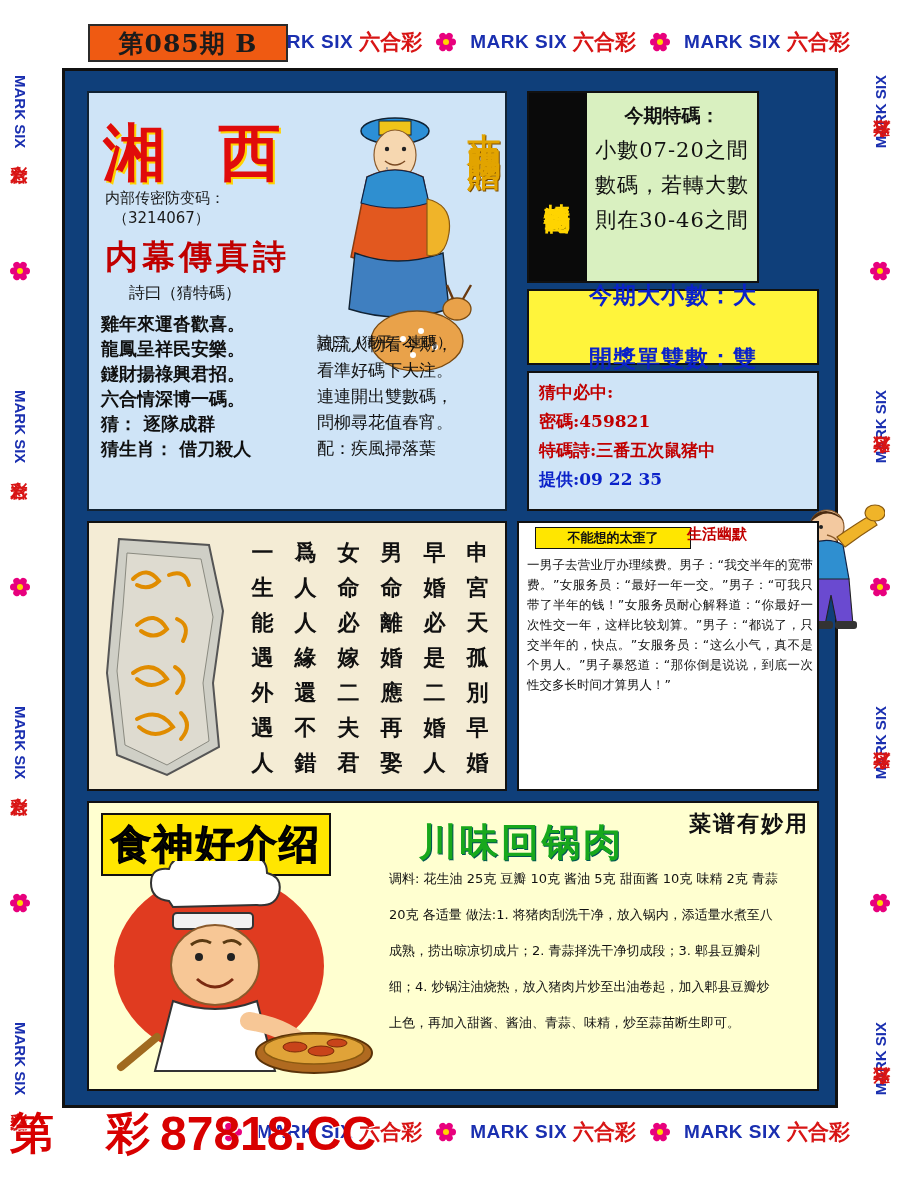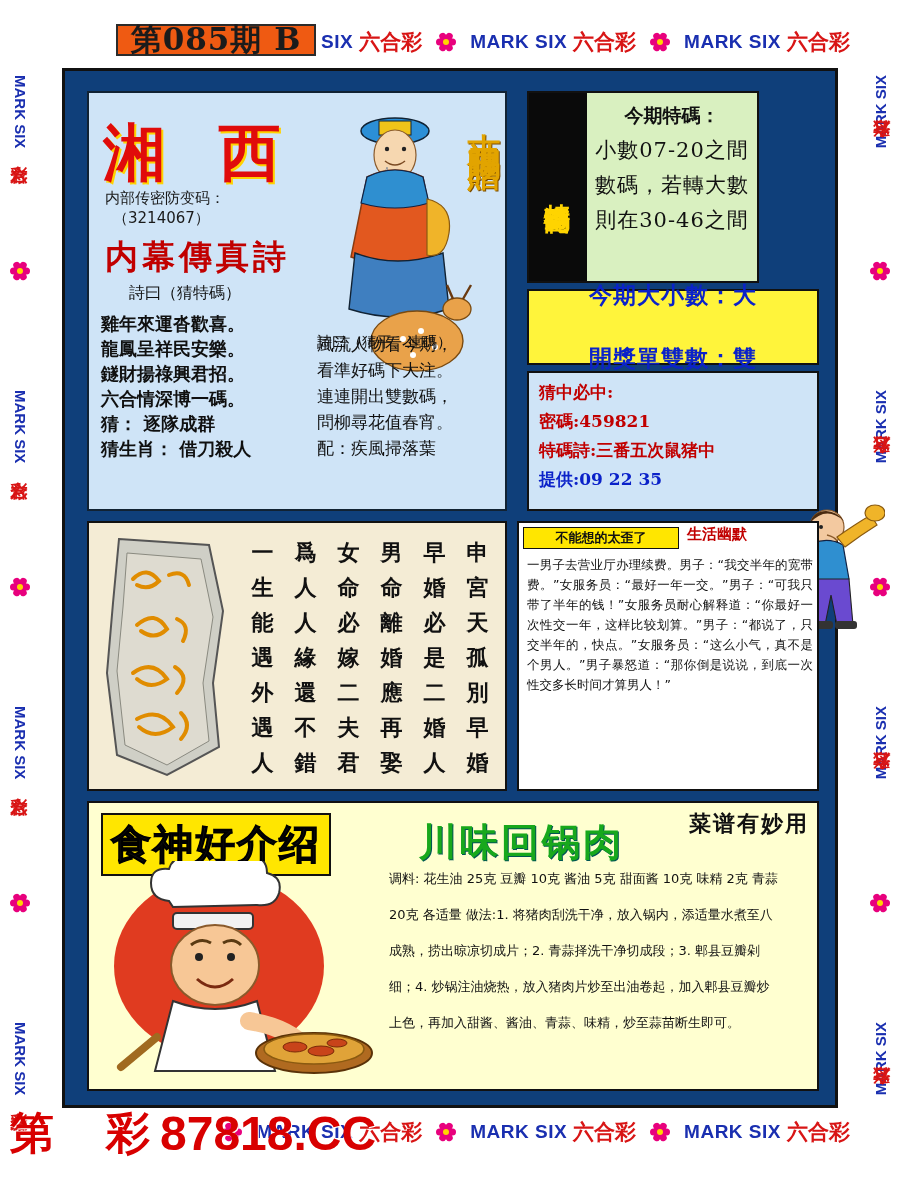--- a/index.html
+++ b/index.html
@@ -45,28 +45,27 @@
     position:absolute;left:50%;top:50%;width:20px;height:7px;background:#e8007d;border-radius:4px;
     transform:translate(-50%,-50%) rotate(-60deg);
   }
   .flower b{
     position:absolute;left:50%;top:50%;width:6px;height:6px;background:#ffd400;border-radius:50%;
     transform:translate(-50%,-50%); z-index:2;
   }
 
   
   #issue-tag {
-    position:absolute; left:88px; top:24px; width:200px; height:32px;
+    position:absolute; left:88px; top:24px; width:200px; height:38px;
     background:#ef5a12; border:2px solid #2b2b2b;
     display:flex; align-items:center; justify-content:center;
-    color:#1b1b1b; font-weight:bold; font-size:31px;
+    color:#1b1b1b; font-weight:bold; font-size:25px;
     font-family:"DejaVu Serif","Liberation Serif",serif;
     letter-spacing:1px;
     z-index:5;
-    margin-left:28px;
   }
 
   
   .side-strip {
     position:absolute; top:20px; width:40px; height:1134px;
     background:#ffffff;
     display:flex; flex-direction:column; align-items:center; justify-content:space-around;
     overflow:hidden;
   }
   #side-left { left:0; }
@@ -199,21 +198,21 @@
   #grid-poem div {
     display:flex; align-items:center; justify-content:center;
     font-size:22px; font-weight:bold; color:#111;
   }
 
   #panel-joke {
     position:absolute; left:452px; top:450px; width:302px; height:270px;
     background:#ffffff; border:2px solid #111;
   }
   #joke-tag {
-    position:absolute; left:4px; top:4px; width:156px; height:22px;
+    position:absolute; left:16px; top:4px; width:156px; height:22px;
     background:#ffe600; border:1px solid #111;
     display:flex; align-items:center; justify-content:center;
     font-size:13px; font-weight:bold; color:#111;
   }
   #joke-head {
     position:absolute; left:168px; top:2px; font-size:15px; color:#c10000; font-weight:bold;
   }
   #joke-body {
     position:absolute; left:8px; top:32px; width:286px; height:230px;
     font-size:12.5px; line-height:20px; color:#111; text-align:justify;

